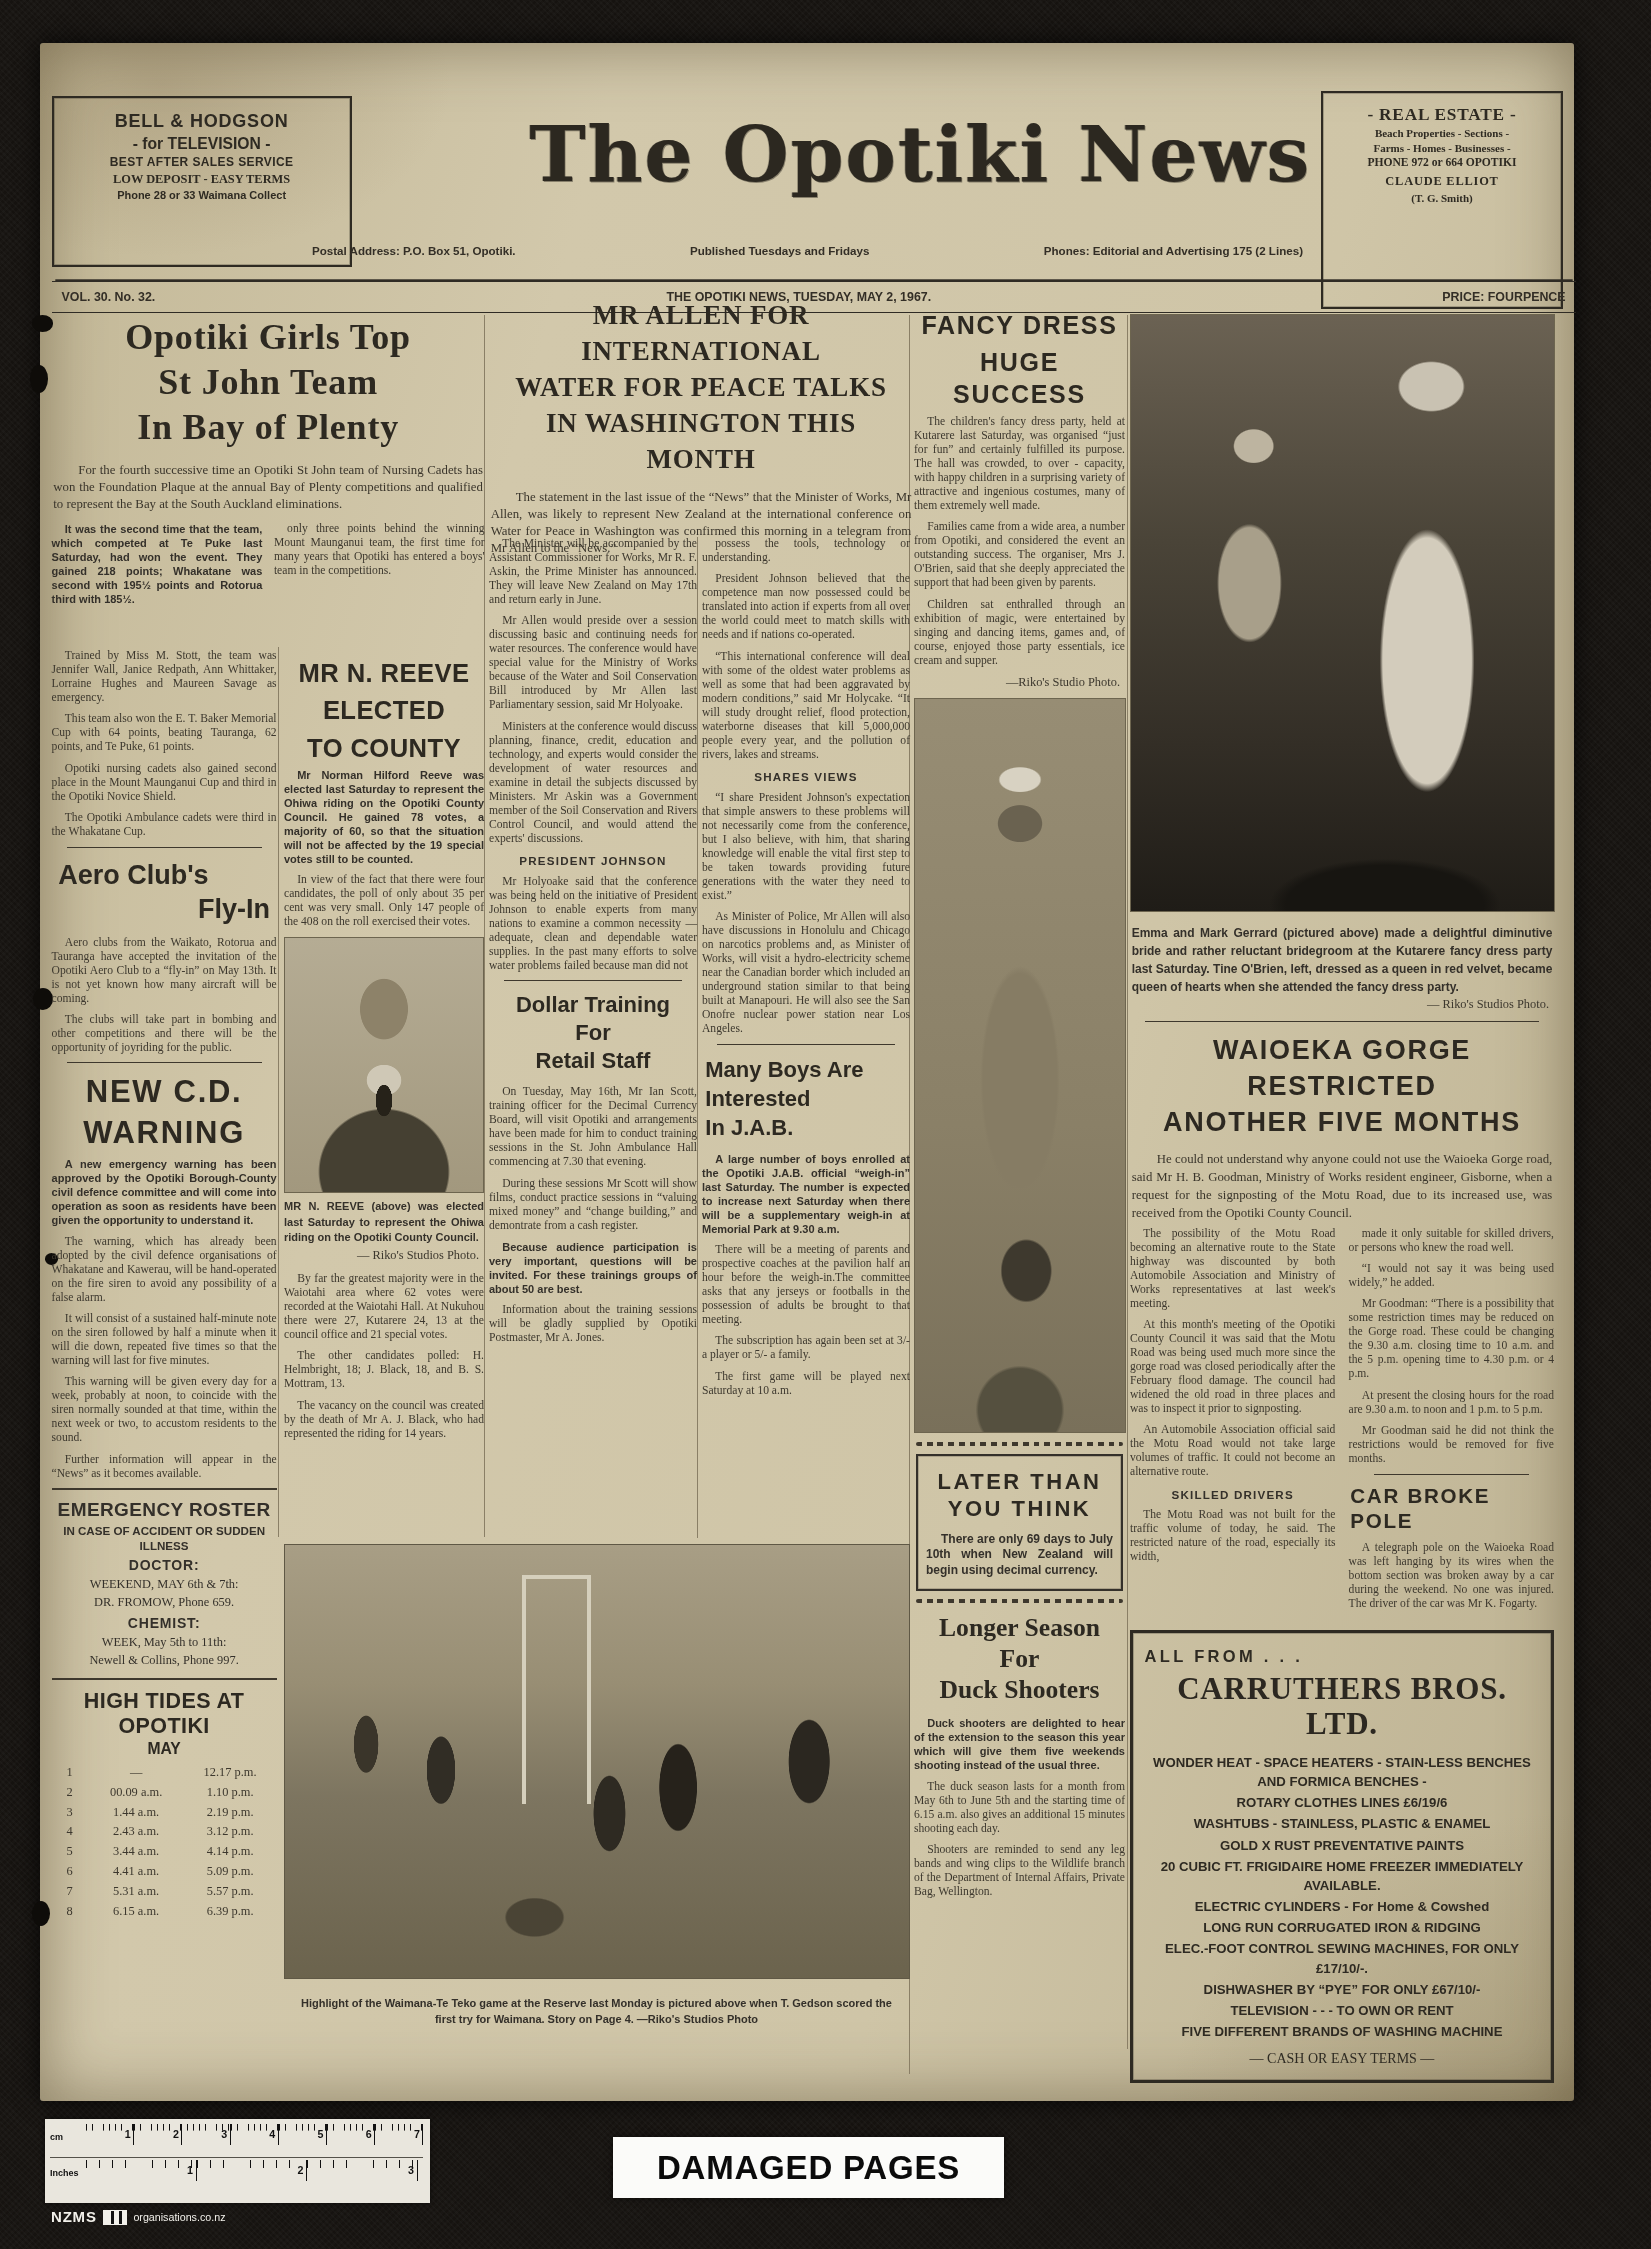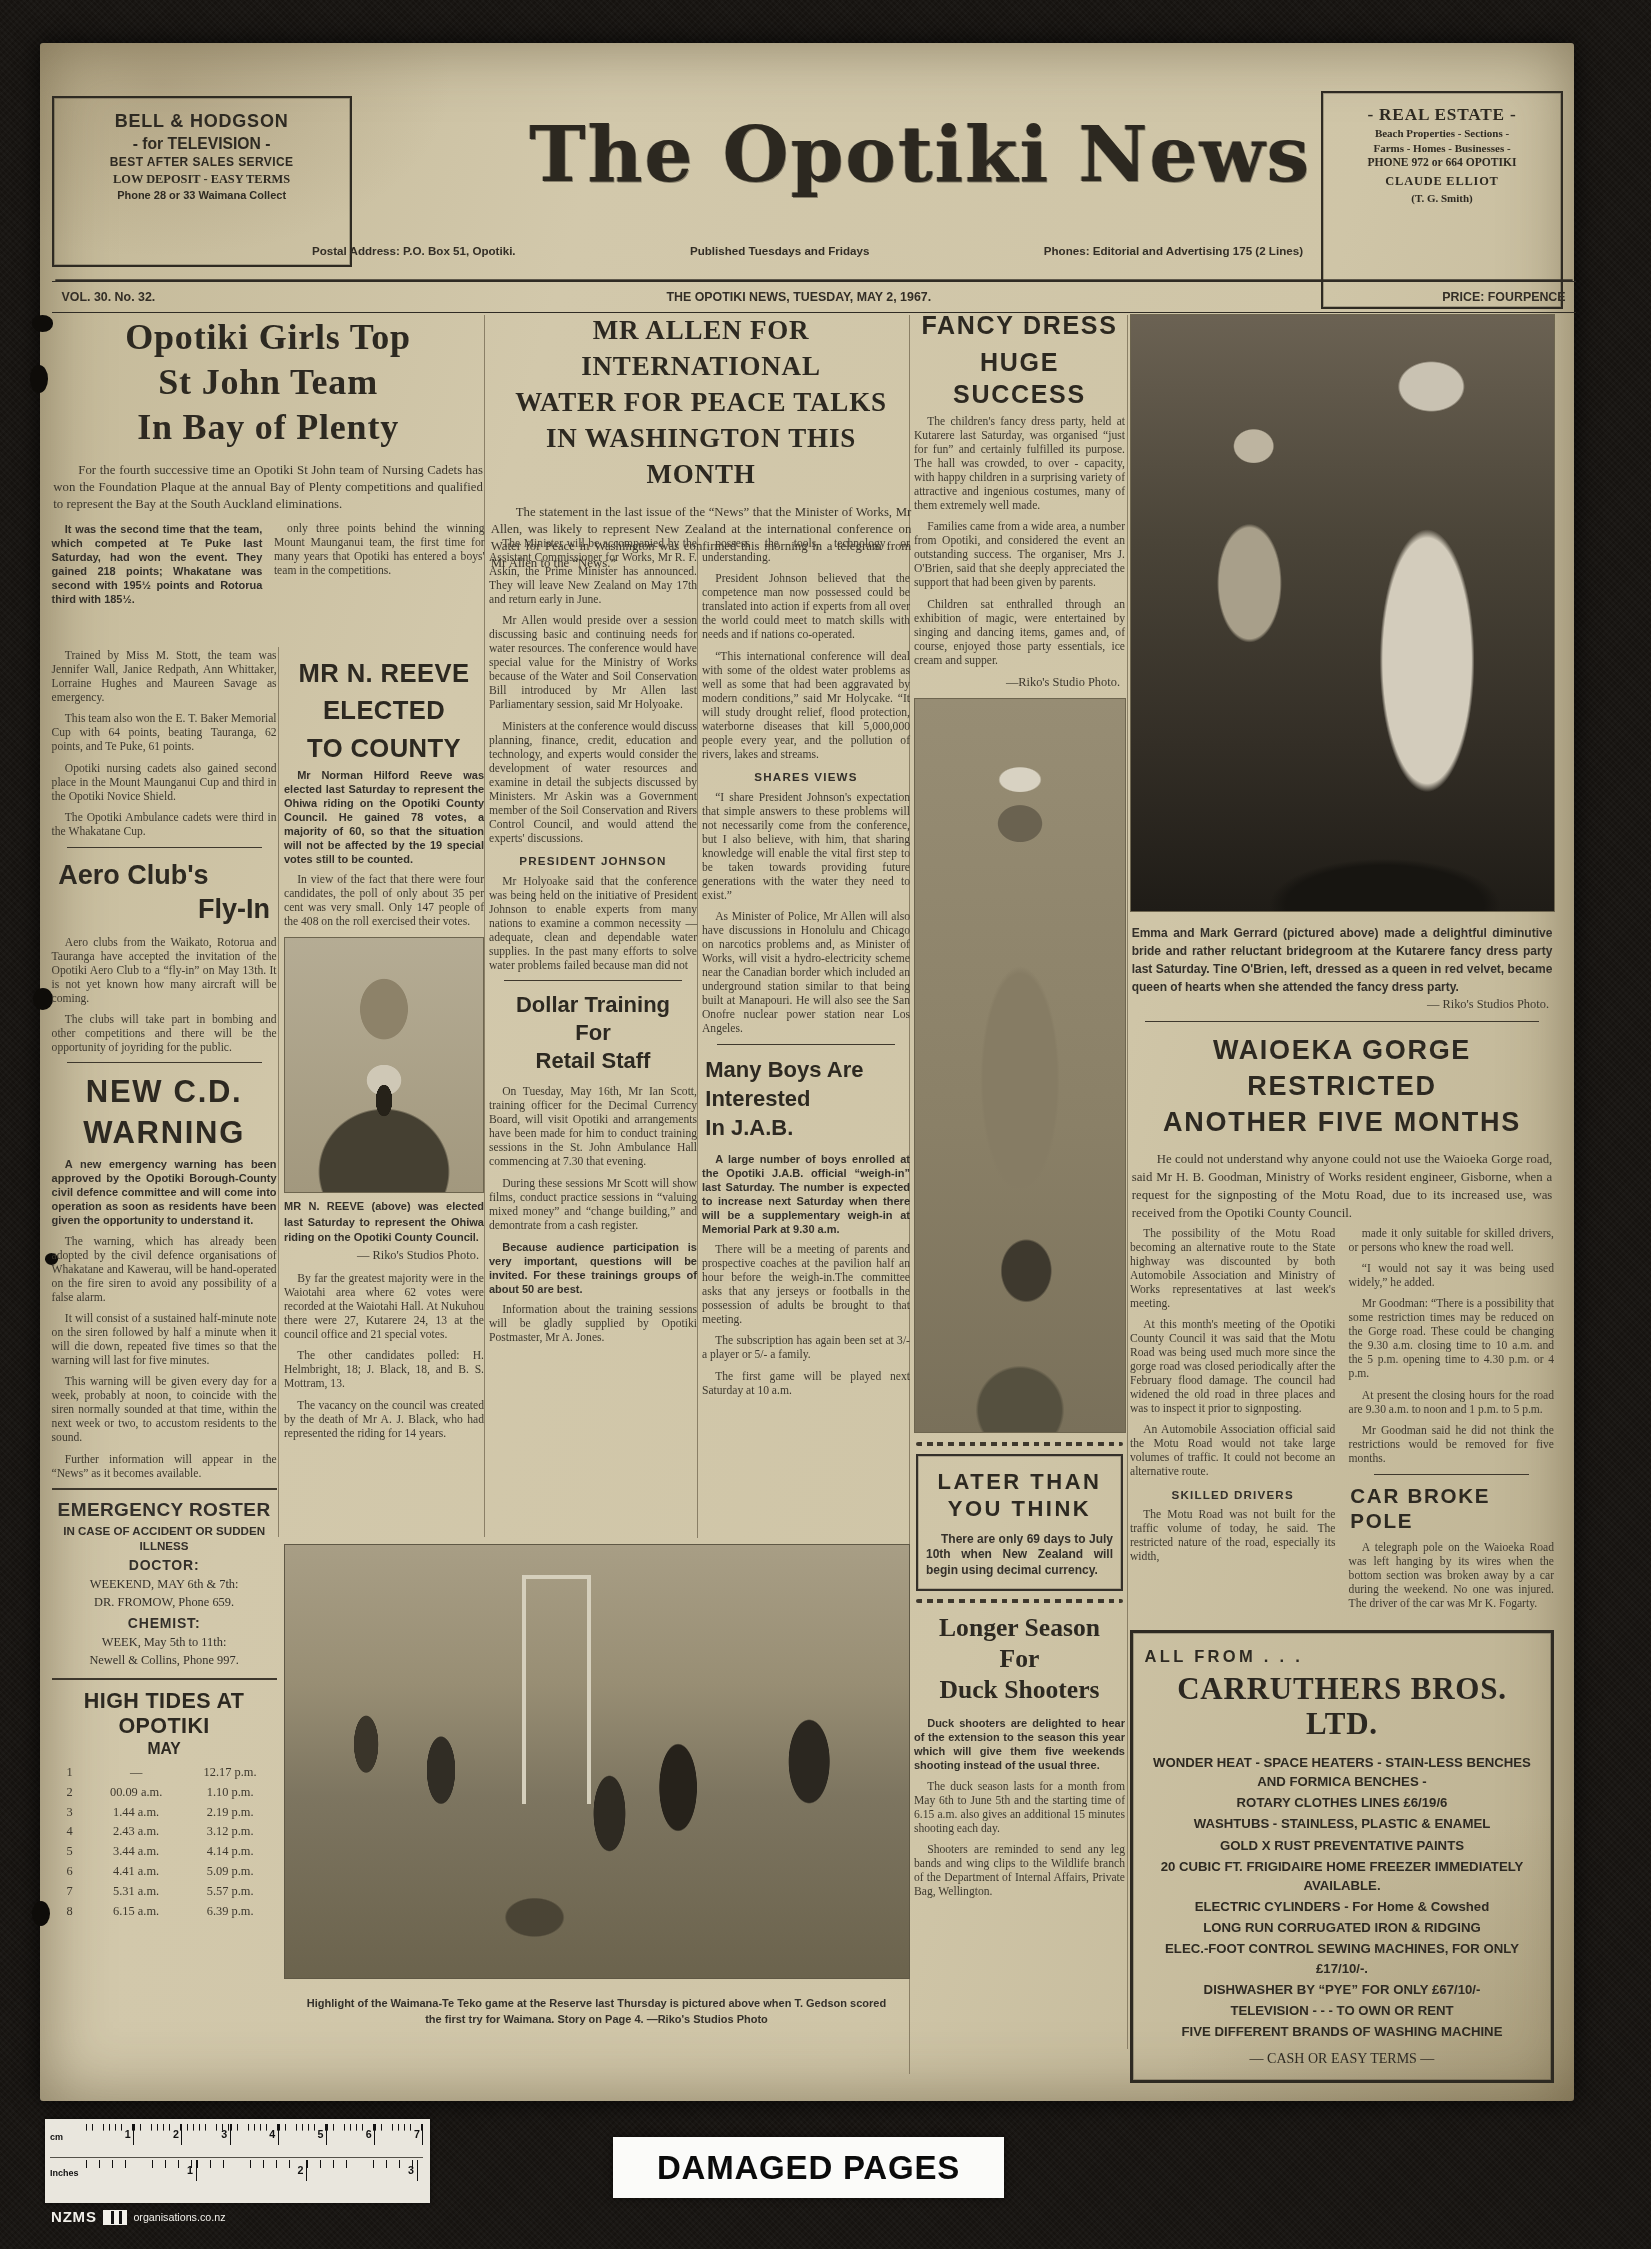--- a/index.html
+++ b/index.html
@@ -88,21 +88,21 @@
   #reeve-hl .hl{font:bold 25.6px/34px "Liberation Sans",sans-serif;text-align:center;letter-spacing:0.4px;margin-bottom:3.3px;}
   .photo{position:relative;overflow:hidden;border:0.8px solid #6d654f;}
   .photo-reeve{width:198px;height:254px;margin:5px 0 6.6px;background:
     radial-gradient(ellipse 38px 48px at 50% 28%, #8d8269 62%, rgba(0,0,0,0) 64%),
     radial-gradient(ellipse 13.2px 25px at 50% 64%, #262219 62%, rgba(0,0,0,0) 64%),
     radial-gradient(ellipse 28px 25px at 50% 56%, #cfc8b6 60%, rgba(0,0,0,0) 63%),
     radial-gradient(ellipse 103px 99px at 50% 92%, #454032 62%, rgba(0,0,0,0) 64%),
     linear-gradient(180deg,#b5ac94,#a2987e);}
   .cap{font:bold 11px/15.3px "Liberation Sans",sans-serif;color:#34302a;text-align:justify;margin:0 0 3.3px;}
 
-  #allen{left:449px;top:269px;width:424px;}
+  #allen{left:449px;top:254px;width:424px;}
   #allen-hl .hl{font:bold 27px/36px "Liberation Serif",serif;text-align:center;letter-spacing:0.8px;}
   .allen-lead{margin:11.6px 1.7px 0;font:12.8px/17.3px "Liberation Serif",serif;text-align:justify;text-indent:25px;color:#3a352b;}
   #col3{left:449px;top:494px;width:208px;}
   #col4{left:662px;top:494px;width:208px;}
   #dollar-hl .hl{font:bold 22px/28px "Liberation Sans",sans-serif;text-align:center;}
   #dollar-hl{margin:5px 0 10px;}
   #jab-hl .hl{font:bold 22px/29px "Liberation Sans",sans-serif;text-align:left;padding-left:3.3px;}
   #jab-hl{margin:3.3px 0 10px;}
 
   .photo-rugby{position:absolute;left:244px;top:1501px;width:624px;height:433px;border:0.8px solid #5f5845;background:
@@ -391,21 +391,21 @@
           <p class="pb">A large number of boys enrolled at the Opotiki J.A.B. official “weigh-in” last Saturday. The number is expected to increase next Saturday when there will be a supplementary weigh-in at Memorial Park at 9.30 a.m.</p>
         </div>
       <div>
           <p class="p">There will be a meeting of parents and prospective coaches at the pavilion half an hour before the weigh-in.The committee asks that any jerseys or footballs in the possession of adults be brought to that meeting.</p>
           <p class="p">The subscription has again been set at 3/- a player or 5/- a family.</p>
           <p class="p">The first game will be played next Saturday at 10 a.m.</p>
         </div>
     </div>
 
     <div class="photo-rugby"></div>
-    <p class="rugby-cap">Highlight of the Waimana-Te Teko game at the Reserve last Thursday is pictured above when T. Gedson scored the first try for Waimana. Story on Page 4. —Riko's Studios Photo</p>
+    <p class="rugby-cap">Highlight of the Waimana-Te Teko game at the Reserve last Monday is pictured above when T. Gedson scored the first try for Waimana. Story on Page 4. —Riko's Studios Photo</p>
 
     <div class="stack" id="col5">
       <div id="fancy-hl">
           <p class="hl">FANCY DRESS</p>
           <p class="hl">HUGE SUCCESS</p>
         </div>
       <div>
           <p class="p">The children's fancy dress party, held at Kutarere last Saturday, was organised “just for fun” and certainly fulfilled its purpose. The hall was crowded, to over - capacity, with happy children in a surprising variety of attractive and ingenious costumes, many of them extremely well made.</p>
           <p class="p">Families came from a wide area, a number from Opotiki, and considered the event an outstanding success. The organiser, Mrs J. O'Brien, said that she deeply appreciated the support that had been given by parents.</p>
           <p class="p">Children sat enthralled through an exhibition of magic, were entertained by singing and dancing items, games and, of course, enjoyed those party essentials, ice cream and supper.</p>

